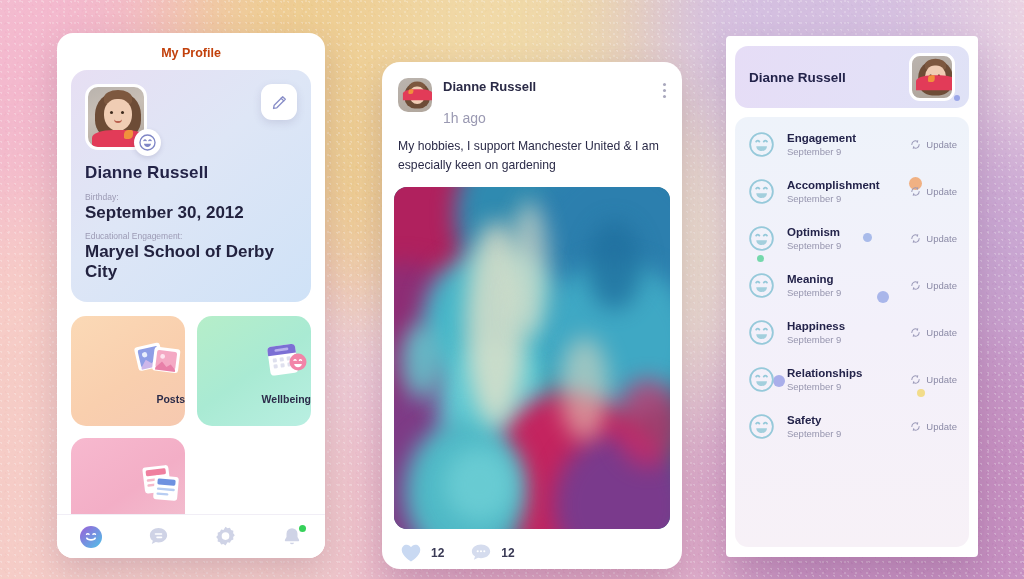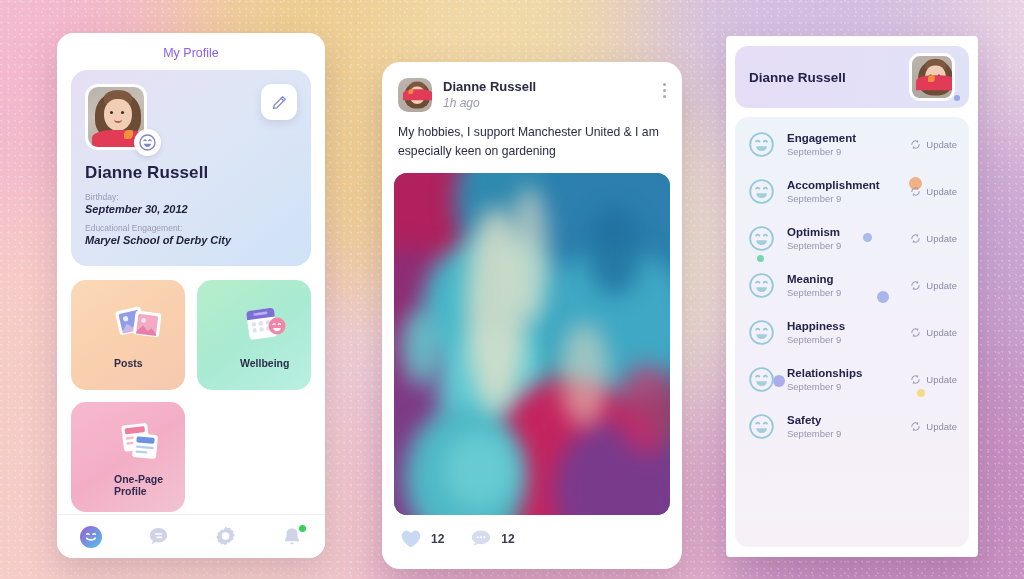--- a/index.html
+++ b/index.html
@@ -37,21 +37,21 @@
   
   .phone { position: absolute; background: #ffffff; overflow: hidden; }
   #phone-left   { left: 57px;  top: 33px;  width: 268px; height: 525px; border-radius: 16px;
                   box-shadow: 0 14px 34px rgba(90,50,90,.20); }
   #phone-middle { left: 382px; top: 62px;  width: 300px; height: 507px; border-radius: 18px;
                   box-shadow: 0 14px 34px rgba(90,50,90,.22); }
   #phone-right  { left: 726px; top: 36px;  width: 252px; height: 521px; border-radius: 4px;
                   box-shadow: 0 14px 34px rgba(90,50,90,.20); }
 
   
-  #page-title { text-align: center; font-size: 12.5px; color: #8b5cf6; padding: 13px 0 10px; font-weight: 400; }
+  #page-title { text-align: center; font-size: 12.5px; color: #c2410c; padding: 13px 0 10px; font-weight: 700; }
 
   .profile-card {
     margin: 0 14px; border-radius: 16px; padding: 14px 14px 16px;
     background: linear-gradient(140deg, #e7dff3 0%, #dee6f6 45%, #cfe2f7 100%);
     position: relative;
   }
   .avatar-wrap { position: relative; width: 62px; height: 66px; }
   .avatar-lg {
     width: 62px; height: 66px; border-radius: 13px; border: 3px solid #fff;
     background: linear-gradient(160deg,#b9b3ad 0%,#c8bfb6 40%,#b0a69c 100%);
@@ -77,26 +77,26 @@
     background: #fff; display: flex; align-items: center; justify-content: center;
     box-shadow: 0 2px 5px rgba(70,60,110,.16);
   }
   .edit-btn {
     position: absolute; right: 14px; top: 14px; width: 36px; height: 36px; border-radius: 11px;
     background: #fff; display: flex; align-items: center; justify-content: center;
     box-shadow: 0 3px 9px rgba(80,70,120,.15); cursor: pointer; border: none;
   }
   .profile-name { font-size: 17px; font-weight: 700; color: #232347; margin: 13px 0 9px; letter-spacing: .1px; }
   .field-label { font-size: 8.5px; color: #9c9ab4; margin-bottom: 1px; }
-  .field-value { font-size: 11px; color: #22223f; font-weight: 600; margin-bottom: 8px; font-style: italic; }
+  .field-value { font-size: 17px; color: #22223f; font-weight: 600; margin-bottom: 8px; }
   .field-value:last-child { margin-bottom: 4px; }
 
   .tiles { display: grid; grid-template-columns: 1fr 1fr; gap: 12px; margin: 14px 14px 0; }
   .tile { border-radius: 15px; height: 110px; display: flex; flex-direction: column;
-          align-items: flex-start; justify-content: center; cursor: pointer; position: relative; padding-left: 43px; }
+          align-items: flex-end; justify-content: center; cursor: pointer; position: relative; }
   .tile-label { font-size: 10.5px; font-weight: 700; color: #2c2c4a; margin-top: 9px; }
   .t-posts    { background: linear-gradient(145deg,#fbd9b6 0%,#f9cfae 55%,#f6c9b0 100%); }
   .t-well     { background: linear-gradient(145deg,#b6eec9 0%,#a9ead3 50%,#b9efe2 100%); }
   .t-team     { background: linear-gradient(145deg,#cfe0f5 0%,#d6d3f0 55%,#ddd0ee 100%); }
   .t-onepage  { background: linear-gradient(145deg,#f7b9cf 0%,#f3aec6 50%,#f2c3d2 100%); }
   .tile-art { height: 46px; display: flex; align-items: center; justify-content: center; }
 
   .bottom-nav {
     position: absolute; left: 0; right: 0; bottom: 0; height: 44px;
     display: flex; align-items: center; justify-content: space-around;
@@ -106,21 +106,21 @@
   .nav-dot { position: absolute; right: -3px; top: -1px; width: 7px; height: 7px;
              border-radius: 50%; background: #36d15a; }
 
   
   #phone-middle .post-head { display: flex; align-items: flex-start; padding: 16px 16px 0; }
   .avatar-sm { width: 34px; height: 34px; border-radius: 10px; overflow: hidden; position: relative;
                background: linear-gradient(160deg,#bbb4ae,#b1a79d); flex: none; }
   .avatar-sm .face { transform: scale(.55); transform-origin: 6px 4px; }
   .post-meta { margin-left: 11px; padding-top: 1px; }
   .post-author { font-size: 13px; font-weight: 600; color: #2a2a46; }
-  .post-time { font-size: 12px; color: #9a99b2; margin-top: 2px; font-style: italic; }
+  .post-time { font-size: 14px; color: #9a99b2; margin-top: 16px; }
   .kebab { margin-left: auto; padding-top: 5px; cursor: pointer; }
   .kebab span { display: block; width: 3px; height: 3px; border-radius: 50%;
                 background: #a9a8bd; margin-bottom: 3px; }
   .post-text { font-size: 12.2px; line-height: 19px; color: #2b2b48; padding: 11px 16px 0;
                font-weight: 500; }
   .post-image { margin: 12px 12px 0; height: 342px; border-radius: 13px; overflow: hidden; position: relative;
                 background: #2a6f86; }
   .post-image .m { position: absolute; border-radius: 50%; filter: blur(11px); }
   .post-actions { display: flex; align-items: center; padding: 13px 18px; }
   .act { display: flex; align-items: center; cursor: pointer; margin-right: 26px; }

